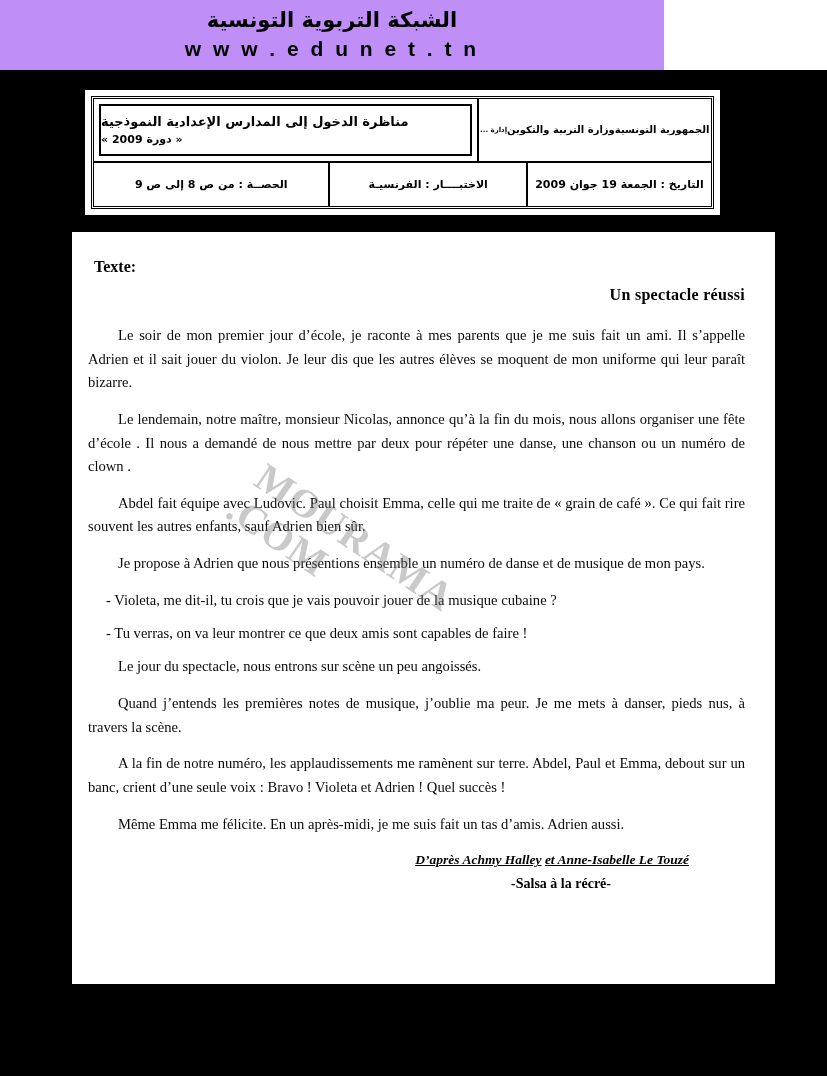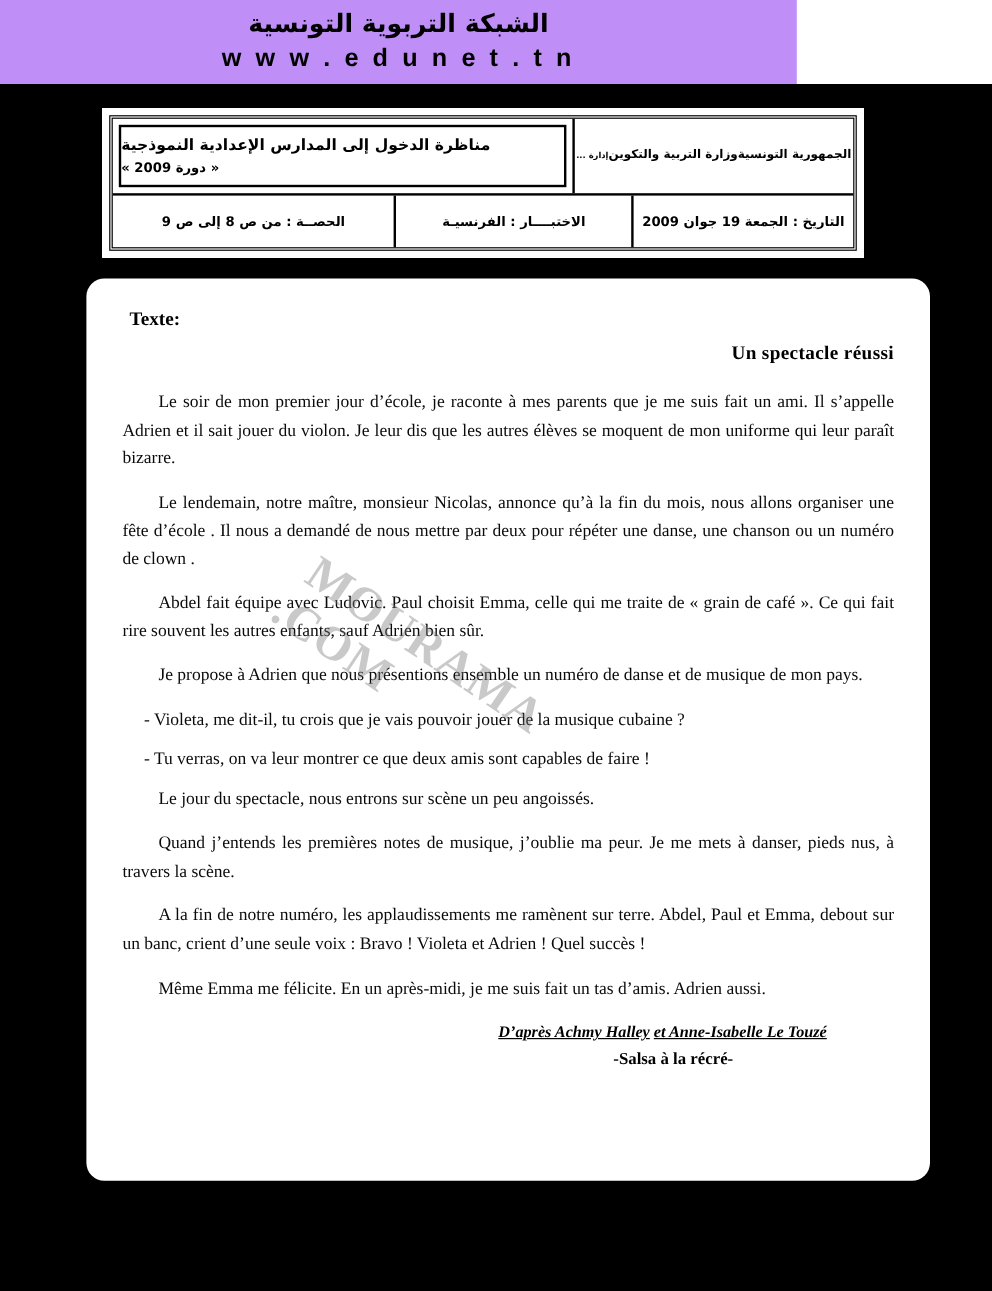--- a/index.html
+++ b/index.html
@@ -137,23 +137,22 @@
   .hdr-c3 { flex: 1; letter-spacing: 2px; }
 
   
   .sheet {
     position: absolute;
     left: 72px; top: 232px;
     width: 703px;
     height: 752px;
     background: #ffffff;
     box-sizing: border-box;
-    padding: 22px 30px 10px 30px;
+    padding: 22px 30px 10px 16px;
     overflow: hidden;
-    border-radius: 15px;
   }
   .texte-label {
     font-family: "Liberation Serif", serif;
     font-size: 16px;
     font-weight: bold;
     color: #000;
     margin: 4px 0 10px 6px;
   }
   .doc-title {
     text-align: right;

